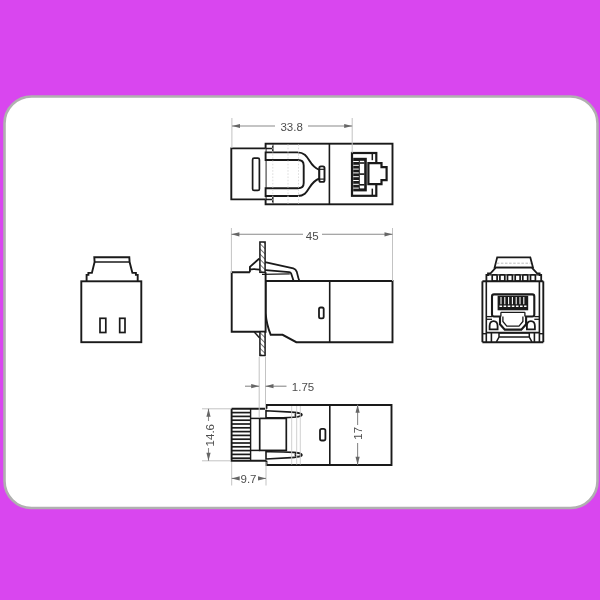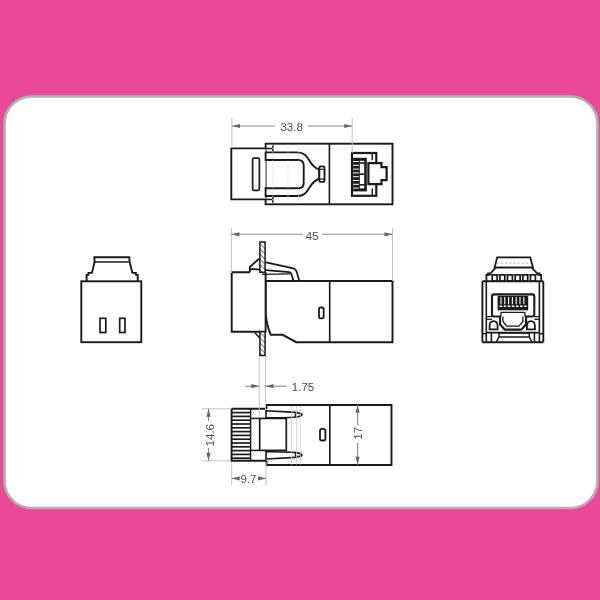--- a/index.html
+++ b/index.html
@@ -1,16 +1,16 @@
 <!DOCTYPE html>
 <html><head>
 <meta charset="utf-8">
 <style>
   html,body{margin:0;padding:0;background:#fff;}
-  #page{width:600px;height:600px;position:relative;background:#ec4899;will-change:transform;}
+  #page{width:600px;height:600px;position:relative;background:#d946ef;will-change:transform;}
   svg{position:absolute;top:0;left:0;}
   text{font-family:"Liberation Sans",sans-serif;}
 </style>
 </head>
 <body>
 <div id="page">
 <svg width="600" height="600" viewBox="0 0 600 600">
 <defs>
   <pattern id="hatch" width="3.7" height="3.7" patternUnits="userSpaceOnUse" patternTransform="rotate(-45)">
     <rect width="3.7" height="3.7" fill="#fff"></rect>

